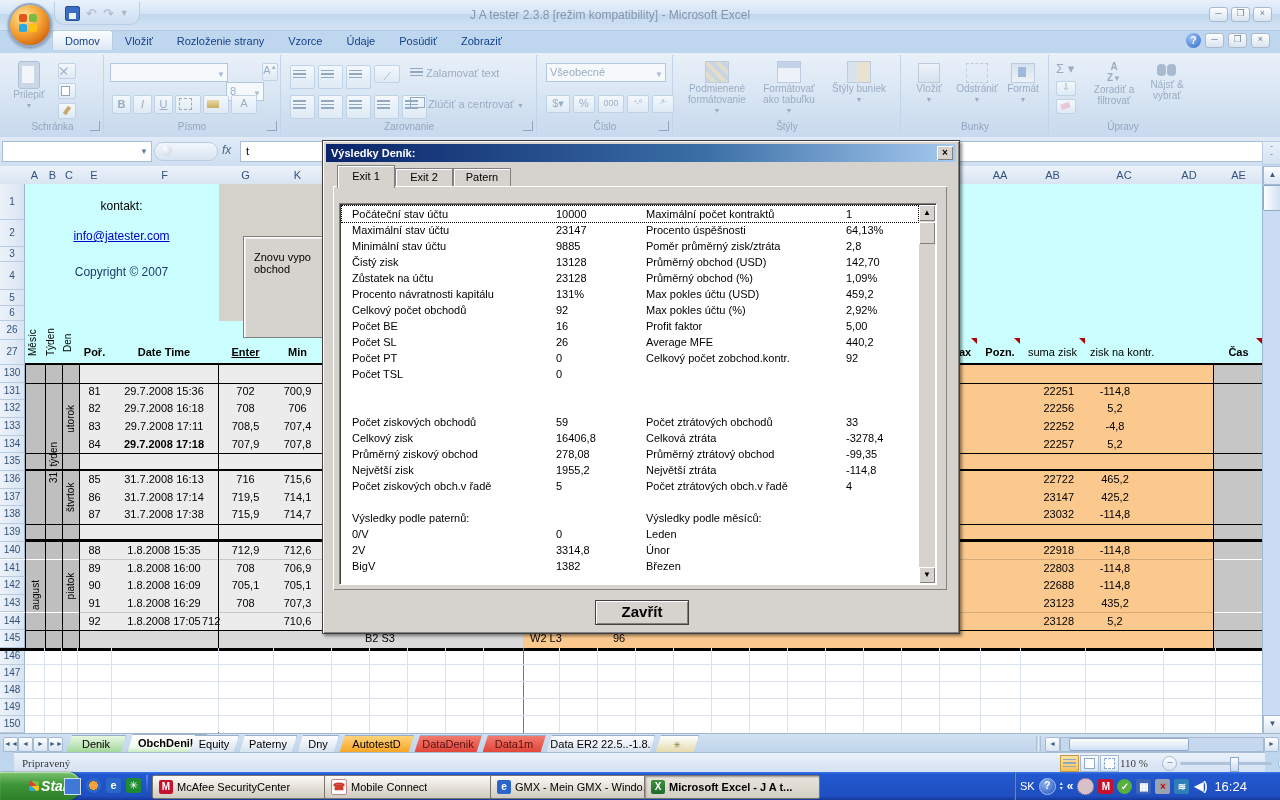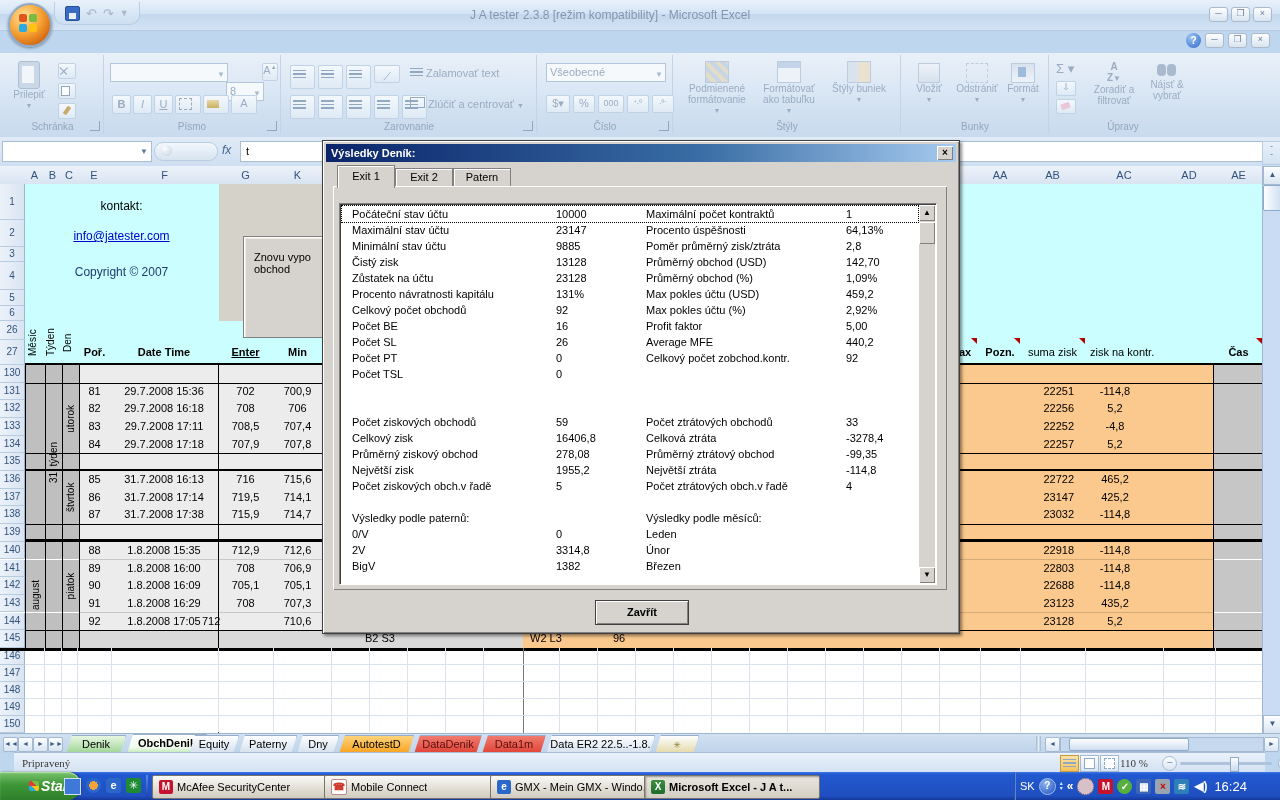--- a/index.html
+++ b/index.html
@@ -108,20 +108,21 @@
     </div>
   </div>
   <div id="qat" class="abs">
     <span class="qat-save"></span>
     <span class="qat-gray">↶</span>
     <span class="qat-gray">↷</span>
     <span class="qat-gray" style="font-size:9px">▼</span>
   </div>
 
   <div id="rtab-row" class="abs">
+    <div id="rtabs" style="position:absolute;left:52px;top:0;"><span class="rtab active">Domov</span><span class="rtab">Vložiť</span><span class="rtab">Rozloženie strany</span><span class="rtab">Vzorce</span><span class="rtab">Údaje</span><span class="rtab">Posúdiť</span><span class="rtab">Zobraziť</span></div>
     <div class="abs" style="right:10px;top:3px;display:flex;gap:4px;align-items:center;">
       <div style="width:15px;height:15px;border-radius:50%;background:radial-gradient(circle at 35% 30%,#9FC5F2,#2B66C9);color:#fff;font-size:10px;font-weight:bold;text-align:center;line-height:15px;">?</div>
       <div class="winbtn">─</div>
       <div class="winbtn">❒</div>
       <div class="winbtn">×</div>
     </div>
   </div>
 
   <div id="ribbon" class="abs">
 
@@ -396,21 +397,21 @@
         <div class="cellt" style="position: absolute; left: 248px; top: 0px; width: 49px; text-align: center;">707,4</div>
         <div class="cellt" style="position: absolute; left: 995px; top: 0px; width: 54px; text-align: right;">22252</div>
         <div class="cellt" style="position: absolute; left: 1060px; top: 0px; width: 60px; text-align: center;">-4,8</div>
       </div>
       <div style="position: absolute; left: 25px; top: 269.7px; width: 1237px; height: 17.68px;">
         <div style="position: absolute; left: 0px; top: 0px; width: 54px; height: 100%; background: rgb(191, 191, 191);"></div>
         <div style="position: absolute; left: 54px; top: 0px; width: 444px; height: 100%; background: rgb(236, 236, 236); border-bottom: 1px solid rgba(0, 0, 0, 0.15);"></div>
         <div style="position: absolute; left: 498px; top: 0px; width: 690px; height: 100%; background: rgb(251, 201, 141); border-bottom: 1px solid rgba(0, 0, 0, 0.15);"></div>
         <div style="position: absolute; left: 1188px; top: 0px; width: 49px; height: 100%; background: rgb(198, 198, 198);"></div>
         <div class="cellt" style="position: absolute; left: 54px; top: 0px; width: 31px; text-align: center;">84</div>
-        <div class="cellt" style="position: absolute; left: 85px; top: 0px; width: 108px; text-align: center;">29.7.2008 17:18</div>
+        <div class="cellt" style="position: absolute; left: 85px; top: 0px; width: 108px; text-align: center; font-weight: bold;">29.7.2008 17:18</div>
         <div class="cellt" style="position: absolute; left: 193px; top: 0px; width: 55px; text-align: center;">707,9</div>
         <div class="cellt" style="position: absolute; left: 248px; top: 0px; width: 49px; text-align: center;">707,8</div>
         <div class="cellt" style="position: absolute; left: 995px; top: 0px; width: 54px; text-align: right;">22257</div>
         <div class="cellt" style="position: absolute; left: 1060px; top: 0px; width: 60px; text-align: center;">5,2</div>
       </div>
       <div style="position: absolute; left: 25px; top: 287.4px; width: 1237px; height: 17.68px;">
         <div style="position: absolute; left: 0px; top: 0px; width: 54px; height: 100%; background: rgb(191, 191, 191);"></div>
         <div style="position: absolute; left: 54px; top: 0px; width: 444px; height: 100%; background: rgb(236, 236, 236); border-bottom: 1px solid rgba(0, 0, 0, 0.15);"></div>
         <div style="position: absolute; left: 498px; top: 0px; width: 690px; height: 100%; background: rgb(251, 201, 141); border-bottom: 1px solid rgba(0, 0, 0, 0.15);"></div>
         <div style="position: absolute; left: 1188px; top: 0px; width: 49px; height: 100%; background: rgb(198, 198, 198);"></div>
@@ -721,21 +722,21 @@
             <span style="left: 214px;">1382</span>
             <span style="left: 304px;">Březen</span>
           </div>
         </div>
       <div class="dsb">
         <div class="dsb-btn" style="top:0;">▲</div>
         <div class="abs" style="left:0;top:17px;width:16px;height:22px;background:#D6D3CE;box-shadow:inset 1px 1px 0 #fff,inset -1px -1px 0 #808080;"></div>
         <div class="dsb-btn" style="bottom:0;top:auto;position:absolute;">▼</div>
       </div>
     </div>
-    <div class="abs cbtn" style="left:272px;top:459px;width:92px;height:23px;text-align:center;line-height:22px;font-weight:bold;font-size:11px;"><span>Zavřít</span></div>
+    <div class="abs cbtn" style="left:272px;top:459px;width:92px;height:23px;text-align:center;line-height:22px;font-weight:bold;font-size:15px;"><span>Zavřít</span></div>
   </div>
 
   <div id="stab-row" class="abs">
     <div class="navb" style="left:3px;">◄◄</div>
     <div class="navb" style="left:18px;">◄</div>
     <div class="navb" style="left:33px;">►</div>
     <div class="navb" style="left:48px;">►►</div>
     <div id="stabs">
         <div class="stab" style="left: 66px; width: 58px; padding: 0px; background: linear-gradient(rgb(231, 247, 226), rgb(159, 213, 150));">Denik</div>
         <div class="stab" style="left: 127px; width: 78px; padding: 0px; background: linear-gradient(rgb(255, 255, 255), rgb(239, 250, 236) 70%, rgb(191, 232, 178)); font-weight: bold; top: 0px; height: 18px;">ObchDenik</div>

